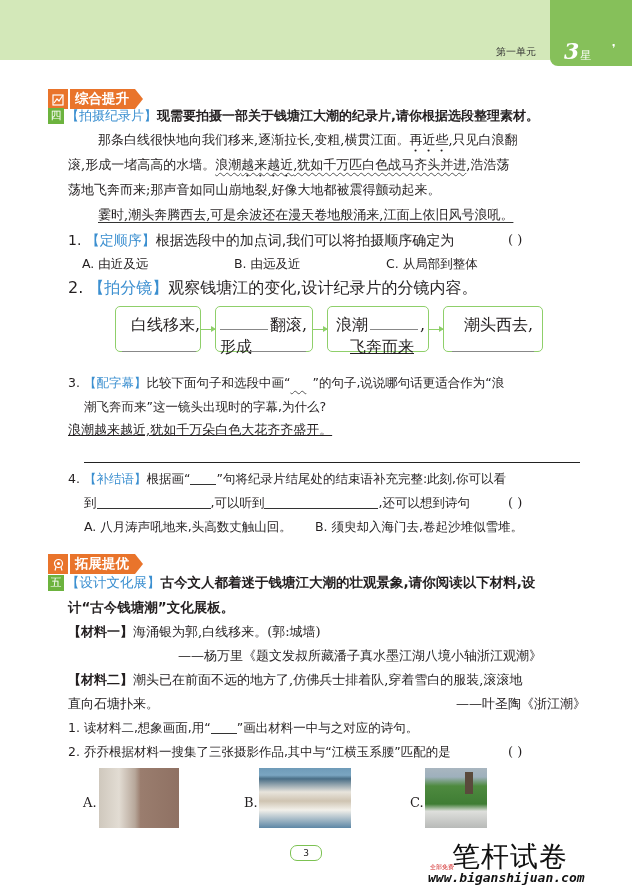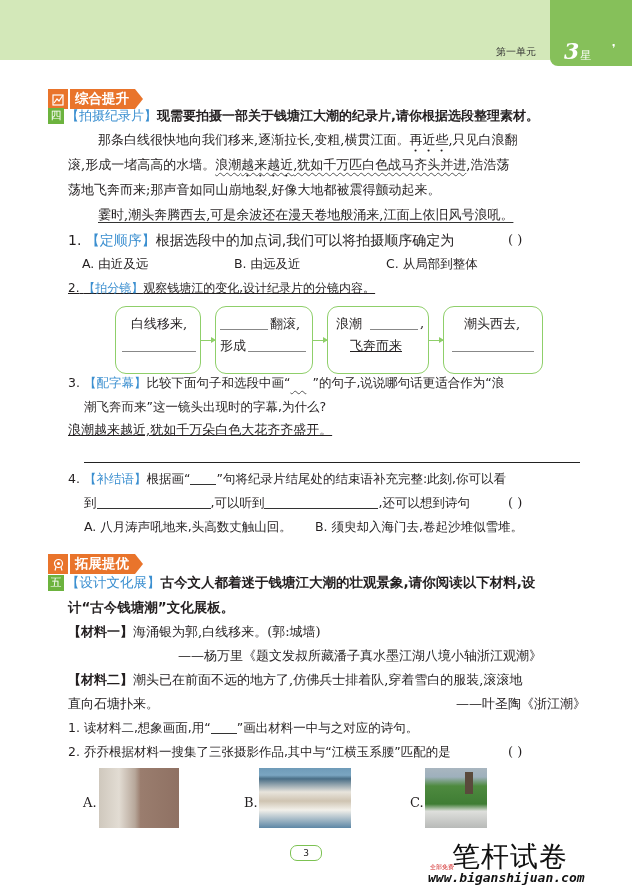--- a/index.html
+++ b/index.html
@@ -53,22 +53,22 @@
   .tag { color:#3b8fd0; }
   .bold { font-weight:bold; }
   .emph-dot { text-emphasis:dot; -webkit-text-emphasis:dot; text-emphasis-position:under; -webkit-text-emphasis-position:under; }
   .wavy { text-decoration:underline wavy #555; text-underline-offset:3px; text-decoration-thickness:1px; }
   .straight { text-decoration:underline #333; text-underline-offset:3px; }
   .blank { display:inline-block; border-bottom:1px solid #333; height:14px; vertical-align:-2px; }
   .blank.gray { border-bottom-color:#888; }
 
   .sb-row { position:absolute; left:115px; top:306px; display:flex; align-items:center; }
   .sb-box {
-    border:1px solid #8fcf6a; border-radius:11px; height:68px; box-sizing:border-box;
-    font-size:13px; position:relative; background:#fff;
+    border:1px solid #8fcf6a; border-radius:5px; height:46px; box-sizing:border-box;
+    font-size:16px; position:relative; background:#fff;
   }
   .sb-arrow { width:14px; height:1px; background:#8fcf6a; position:relative; }
   .sb-arrow::after {
     content:""; position:absolute; right:-1px; top:-3px;
     border-left:5px solid #8fcf6a; border-top:3.5px solid transparent; border-bottom:3.5px solid transparent;
   }
   .sb-text { position:absolute; white-space:nowrap; }
 
   .answer-line { position:absolute; left:84px; width:496px; height:1px; background:#222; }
 
@@ -129,21 +129,21 @@
 </div>
 
 <div class="line sans" style="left:68px; top:231px; font-size:14px;text-align:center;">
   <span>1.</span> <span class="tag">【定顺序】</span><span>根据选段中的加点词,我们可以将拍摄顺序确定为</span>
 </div>
 <div class="line" style="left:508px; top:231px;">(      )</div>
 <div class="line sans" style="left:82px; top:255px; font-size:12.5px;">A. 由近及远</div>
 <div class="line sans" style="left:234px; top:255px; font-size:12.5px;">B. 由远及近</div>
 <div class="line sans" style="left:386px; top:255px; font-size:12.5px;">C. 从局部到整体</div>
 
-<div class="line sans" style="left:68px; top:279px; font-size:12px;text-decoration:underline;">
+<div class="line sans" style="left:68px; top:279px; font-size:16px;">
   <span>2.</span> <span class="tag">【拍分镜】</span><span>观察钱塘江的变化,设计纪录片的分镜内容。</span>
 </div>
 
 <div class="sb-row">
   <div class="sb-box" style="width:86px;">
     <span class="sb-text" style="left:15px; top:8px;">白线移来,</span>
     <span class="blank gray" style="position:absolute; left:6px; top:30px; width:74px;"></span>
   </div>
   <div class="sb-arrow"></div>
   <div class="sb-box" style="width:98px;">

